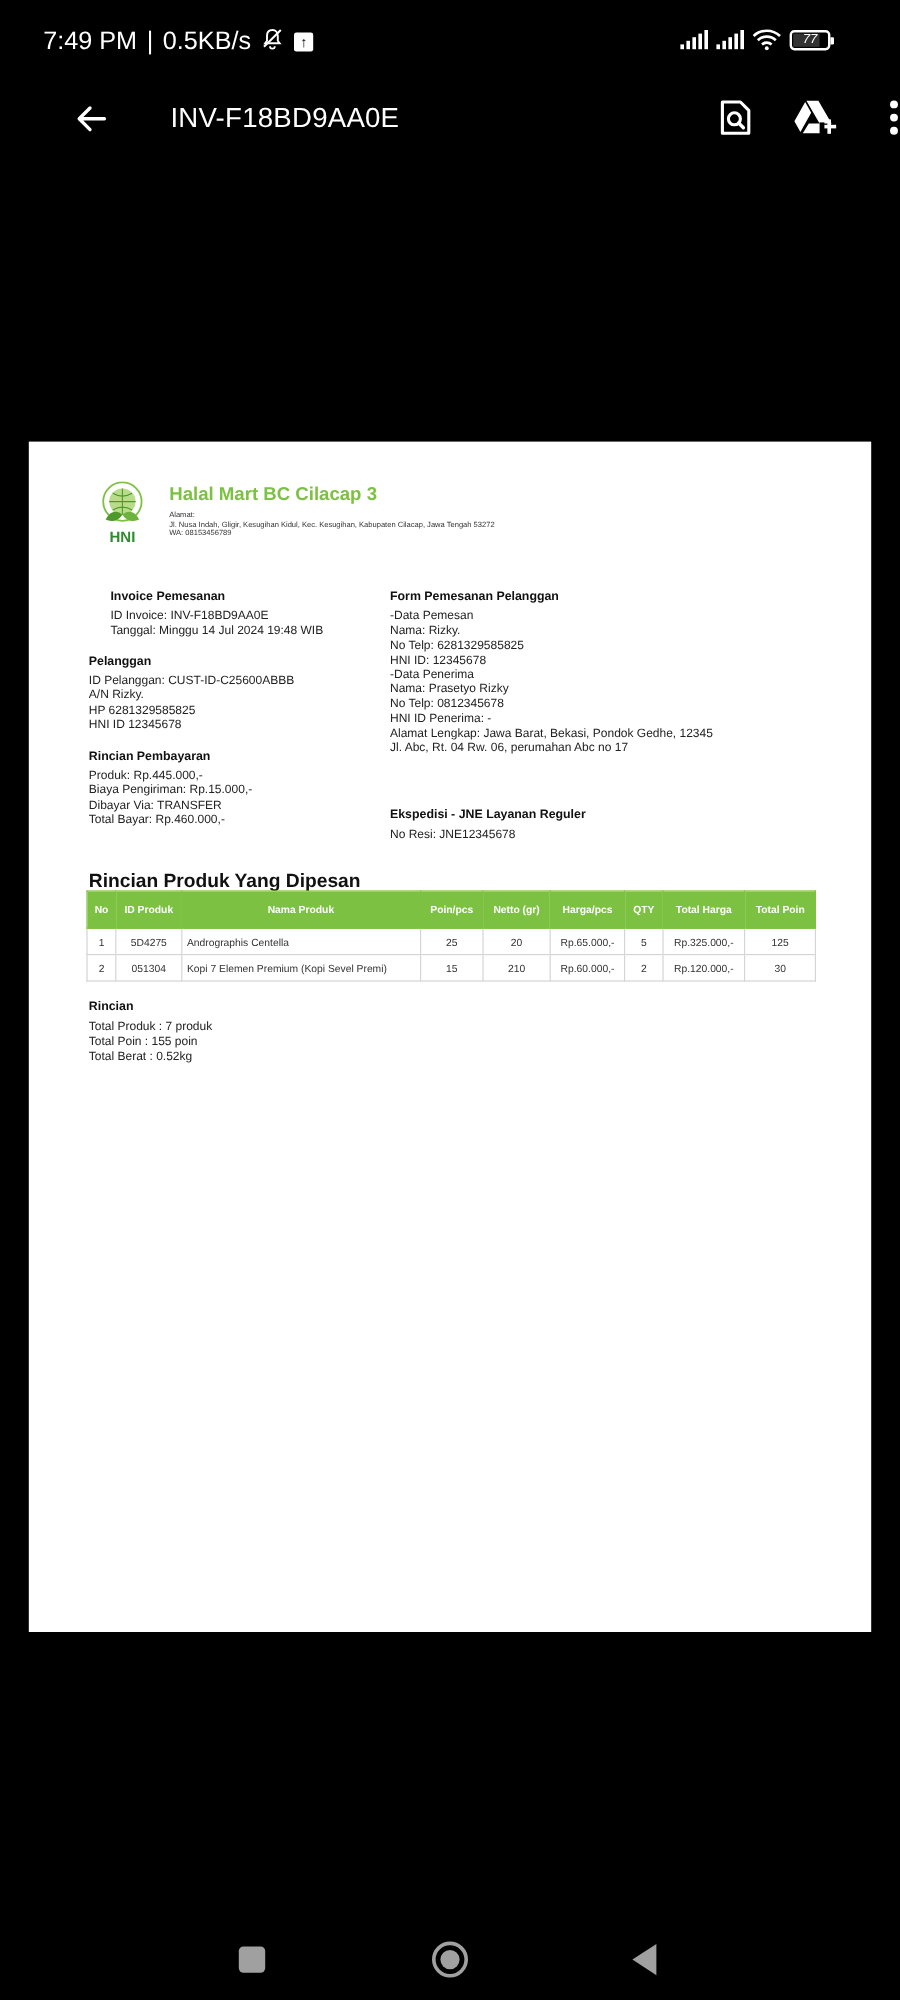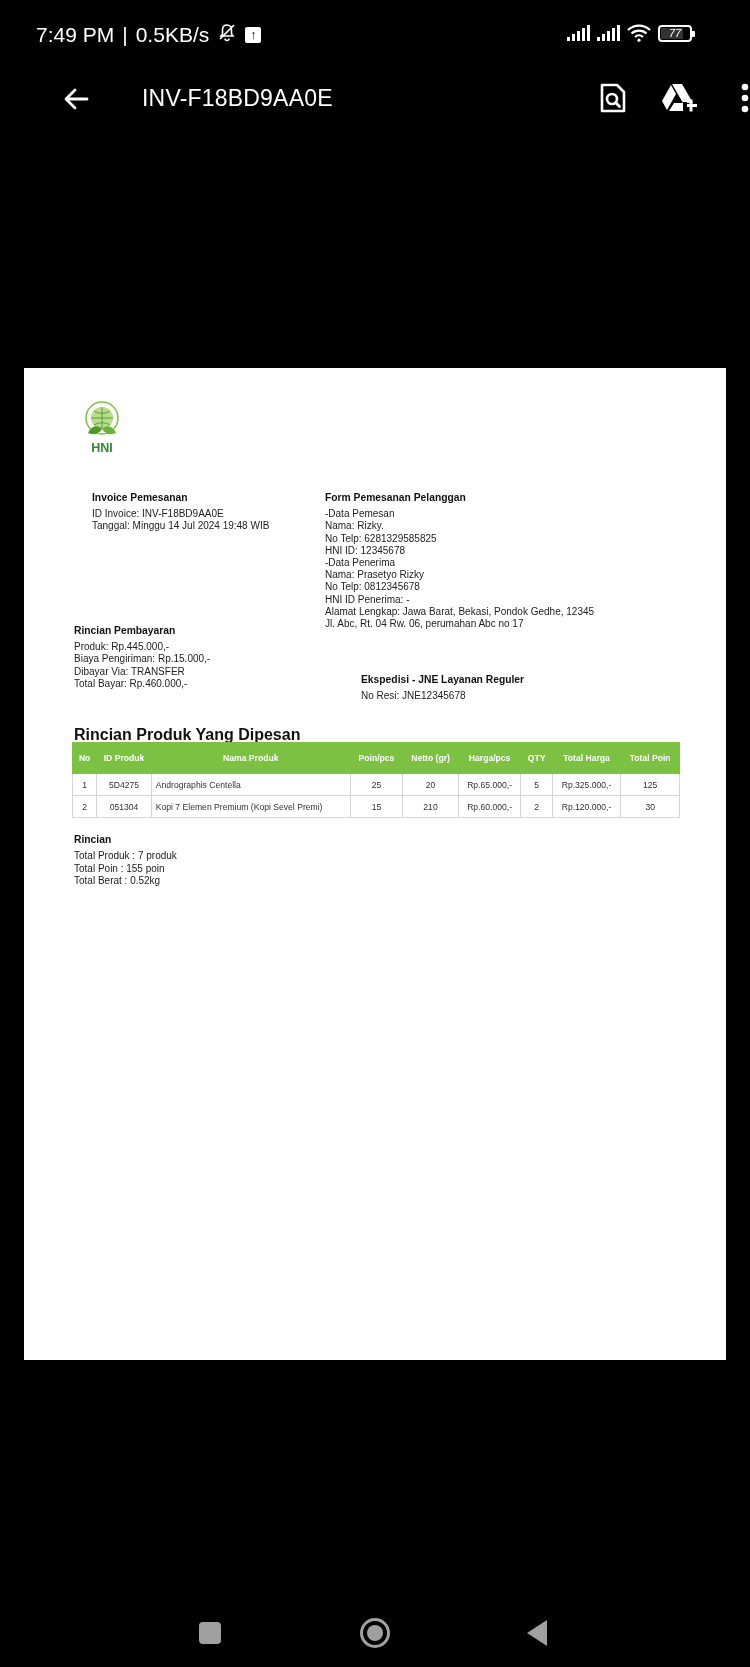--- a/index.html
+++ b/index.html
@@ -139,26 +139,41 @@
 <div class="doc">
   <div class="brand">
     <svg class="logo" viewBox="0 0 44 54">
       <circle cx="22" cy="17" r="16" fill="none" stroke="#7dc142" stroke-width="1.5"></circle>
       <circle cx="22" cy="17" r="11" fill="#b9dc8b"></circle>
       <path d="M11 17h22M22 6v22M14 10c5 3 11 3 16 0M14 24c5-3 11-3 16 0" fill="none" stroke="#4d9a2a" stroke-width="0.9"></path>
       <path d="M8 32c4-8 10-8 14-4-4 6-10 6-14 4z" fill="#4d9a2a"></path>
       <path d="M36 32c-4-8-10-8-14-4 4 6 10 6 14 4z" fill="#6bb33c"></path>
       <text x="22" y="51" text-anchor="middle" font-family="Liberation Sans, sans-serif" font-weight="bold" font-size="12.5" fill="#2e8b2e">HNI</text>
     </svg>
+    <div class="brand-text">
+      <div class="brand-name">Halal Mart BC Cilacap 3</div>
+      <div class="brand-addr">
+        <div>Alamat:</div>
+        <div>Jl. Nusa Indah, Gligir, Kesugihan Kidul, Kec. Kesugihan, Kabupaten Cilacap, Jawa Tengah 53272</div>
+        <div>WA: 08153456789</div>
+      </div>
+    </div>
   </div>
 
   <div class="col" style="left:68px; top:124px;">
     <h4>Invoice Pemesanan</h4>
     <p>ID Invoice: INV-F18BD9AA0E</p>
     <p>Tanggal: Minggu 14 Jul 2024 19:48 WIB</p>
+  </div>
+  <div class="col" style="left:50px; top:178px;">
+    <h4>Pelanggan</h4>
+    <p>ID Pelanggan: CUST-ID-C25600ABBB</p>
+    <p>A/N Rizky.</p>
+    <p>HP 6281329585825</p>
+    <p>HNI ID 12345678</p>
   </div>
   <div class="col" style="left:50px; top:257px;">
     <h4>Rincian Pembayaran</h4>
     <p>Produk: Rp.445.000,-</p>
     <p>Biaya Pengiriman: Rp.15.000,-</p>
     <p>Dibayar Via: TRANSFER</p>
     <p>Total Bayar: Rp.460.000,-</p>
   </div>
 
   <div class="col" style="left:301px; top:124px;">
@@ -167,21 +182,21 @@
     <p>Nama: Rizky.</p>
     <p>No Telp: 6281329585825</p>
     <p>HNI ID: 12345678</p>
     <p>-Data Penerima</p>
     <p>Nama: Prasetyo Rizky</p>
     <p>No Telp: 0812345678</p>
     <p>HNI ID Penerima: -</p>
     <p>Alamat Lengkap: Jawa Barat, Bekasi, Pondok Gedhe, 12345</p>
     <p>Jl. Abc, Rt. 04 Rw. 06, perumahan Abc no 17</p>
   </div>
-  <div class="col" style="left:301px; top:306px;margin-left:36px;">
+  <div class="col" style="left:301px; top:306px;">
     <h4>Ekspedisi - JNE Layanan Reguler</h4>
     <p>No Resi: JNE12345678</p>
   </div>
 
   <div class="table-title">Rincian Produk Yang Dipesan</div>
   <table class="products">
     <thead>
       <tr>
         <th style="width:24px">No</th>
         <th style="width:54px">ID Produk</th>

